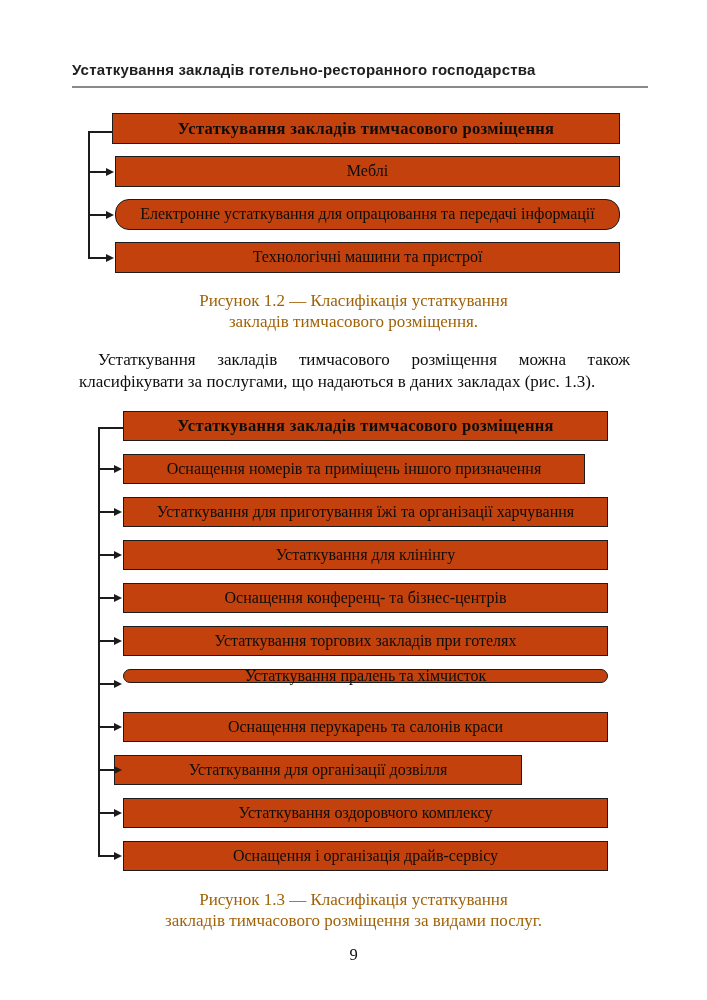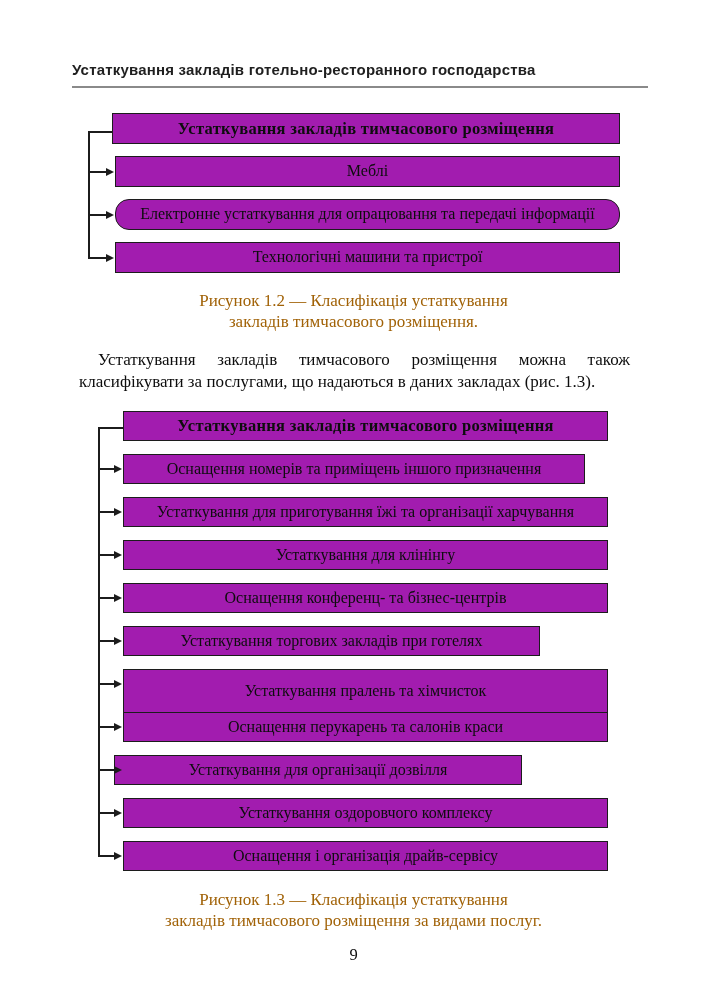--- a/index.html
+++ b/index.html
@@ -21,21 +21,21 @@
     font-weight: bold; font-size: 15px; letter-spacing: 0.2px;
     color: #1f1f1f; white-space: nowrap;
   }
   .header-rule {
     position: absolute; left: 72px; top: 86px;
     width: 576px; height: 2px; background: #8a8a8a;
   }
   .diagram { position: absolute; }
   .box {
     position: absolute; box-sizing: border-box;
-    border: 1.5px solid #1c1c1c; background: #a21caf;
+    border: 1.5px solid #1c1c1c; background: #c2410c;
     display: flex; align-items: center; justify-content: center;
     text-align: center; font-size: 16px; line-height: 1.05;
     padding: 0 14px; color: #0d0d0d;
   }
   .box.root { font-weight: bold; font-size: 16.5px; letter-spacing: 0.3px; }
   .hline { position: absolute; height: 1.5px; background: #1c1c1c; }
   .vline { position: absolute; width: 1.5px; background: #1c1c1c; }
   .arrowhead {
     position: absolute; width: 0; height: 0;
     border-top: 4px solid transparent;
@@ -96,24 +96,24 @@
       <div class="arrowhead" style="left: 16px; top: 54px;"></div>
       <div class="box" style="left: 25px; top: 86px; width: 485px; height: 30px;">Устаткування для приготування їжі та організації харчування</div>
       <div class="hline" style="left: 0px; top: 100px; width: 18px;"></div>
       <div class="arrowhead" style="left: 16px; top: 97px;"></div>
       <div class="box" style="left: 25px; top: 129px; width: 485px; height: 30px;">Устаткування для клінінгу</div>
       <div class="hline" style="left: 0px; top: 143px; width: 18px;"></div>
       <div class="arrowhead" style="left: 16px; top: 140px;"></div>
       <div class="box" style="left: 25px; top: 172px; width: 485px; height: 30px;">Оснащення конференц- та бізнес-центрів</div>
       <div class="hline" style="left: 0px; top: 186px; width: 18px;"></div>
       <div class="arrowhead" style="left: 16px; top: 183px;"></div>
-      <div class="box" style="left: 25px; top: 215px; width: 417px; height: 30px;">Устаткування торгових закладів при готелях</div>
+      <div class="box" style="left: 25px; top: 215px; width: 485px; height: 30px;">Устаткування торгових закладів при готелях</div>
       <div class="hline" style="left: 0px; top: 229px; width: 18px;"></div>
       <div class="arrowhead" style="left: 16px; top: 226px;"></div>
-      <div class="box" style="left: 25px; top: 258px; width: 485px; height: 44px;">Устаткування пралень та хімчисток</div>
+      <div class="box" style="left: 25px; top: 258px; width: 485px; height: 14px; border-radius: 15px;">Устаткування пралень та хімчисток</div>
       <div class="hline" style="left: 0px; top: 272px; width: 18px;"></div>
       <div class="arrowhead" style="left: 16px; top: 269px;"></div>
       <div class="box" style="left: 25px; top: 301px; width: 485px; height: 30px;">Оснащення перукарень та салонів краси</div>
       <div class="hline" style="left: 0px; top: 315px; width: 18px;"></div>
       <div class="arrowhead" style="left: 16px; top: 312px;"></div>
       <div class="box" style="left: 16px; top: 344px; width: 408px; height: 30px;">Устаткування для організації дозвілля</div>
       <div class="hline" style="left: 0px; top: 358px; width: 18px;"></div>
       <div class="arrowhead" style="left: 16px; top: 355px;"></div>
       <div class="box" style="left: 25px; top: 387px; width: 485px; height: 30px;">Устаткування оздоровчого комплексу</div>
       <div class="hline" style="left: 0px; top: 401px; width: 18px;"></div>

